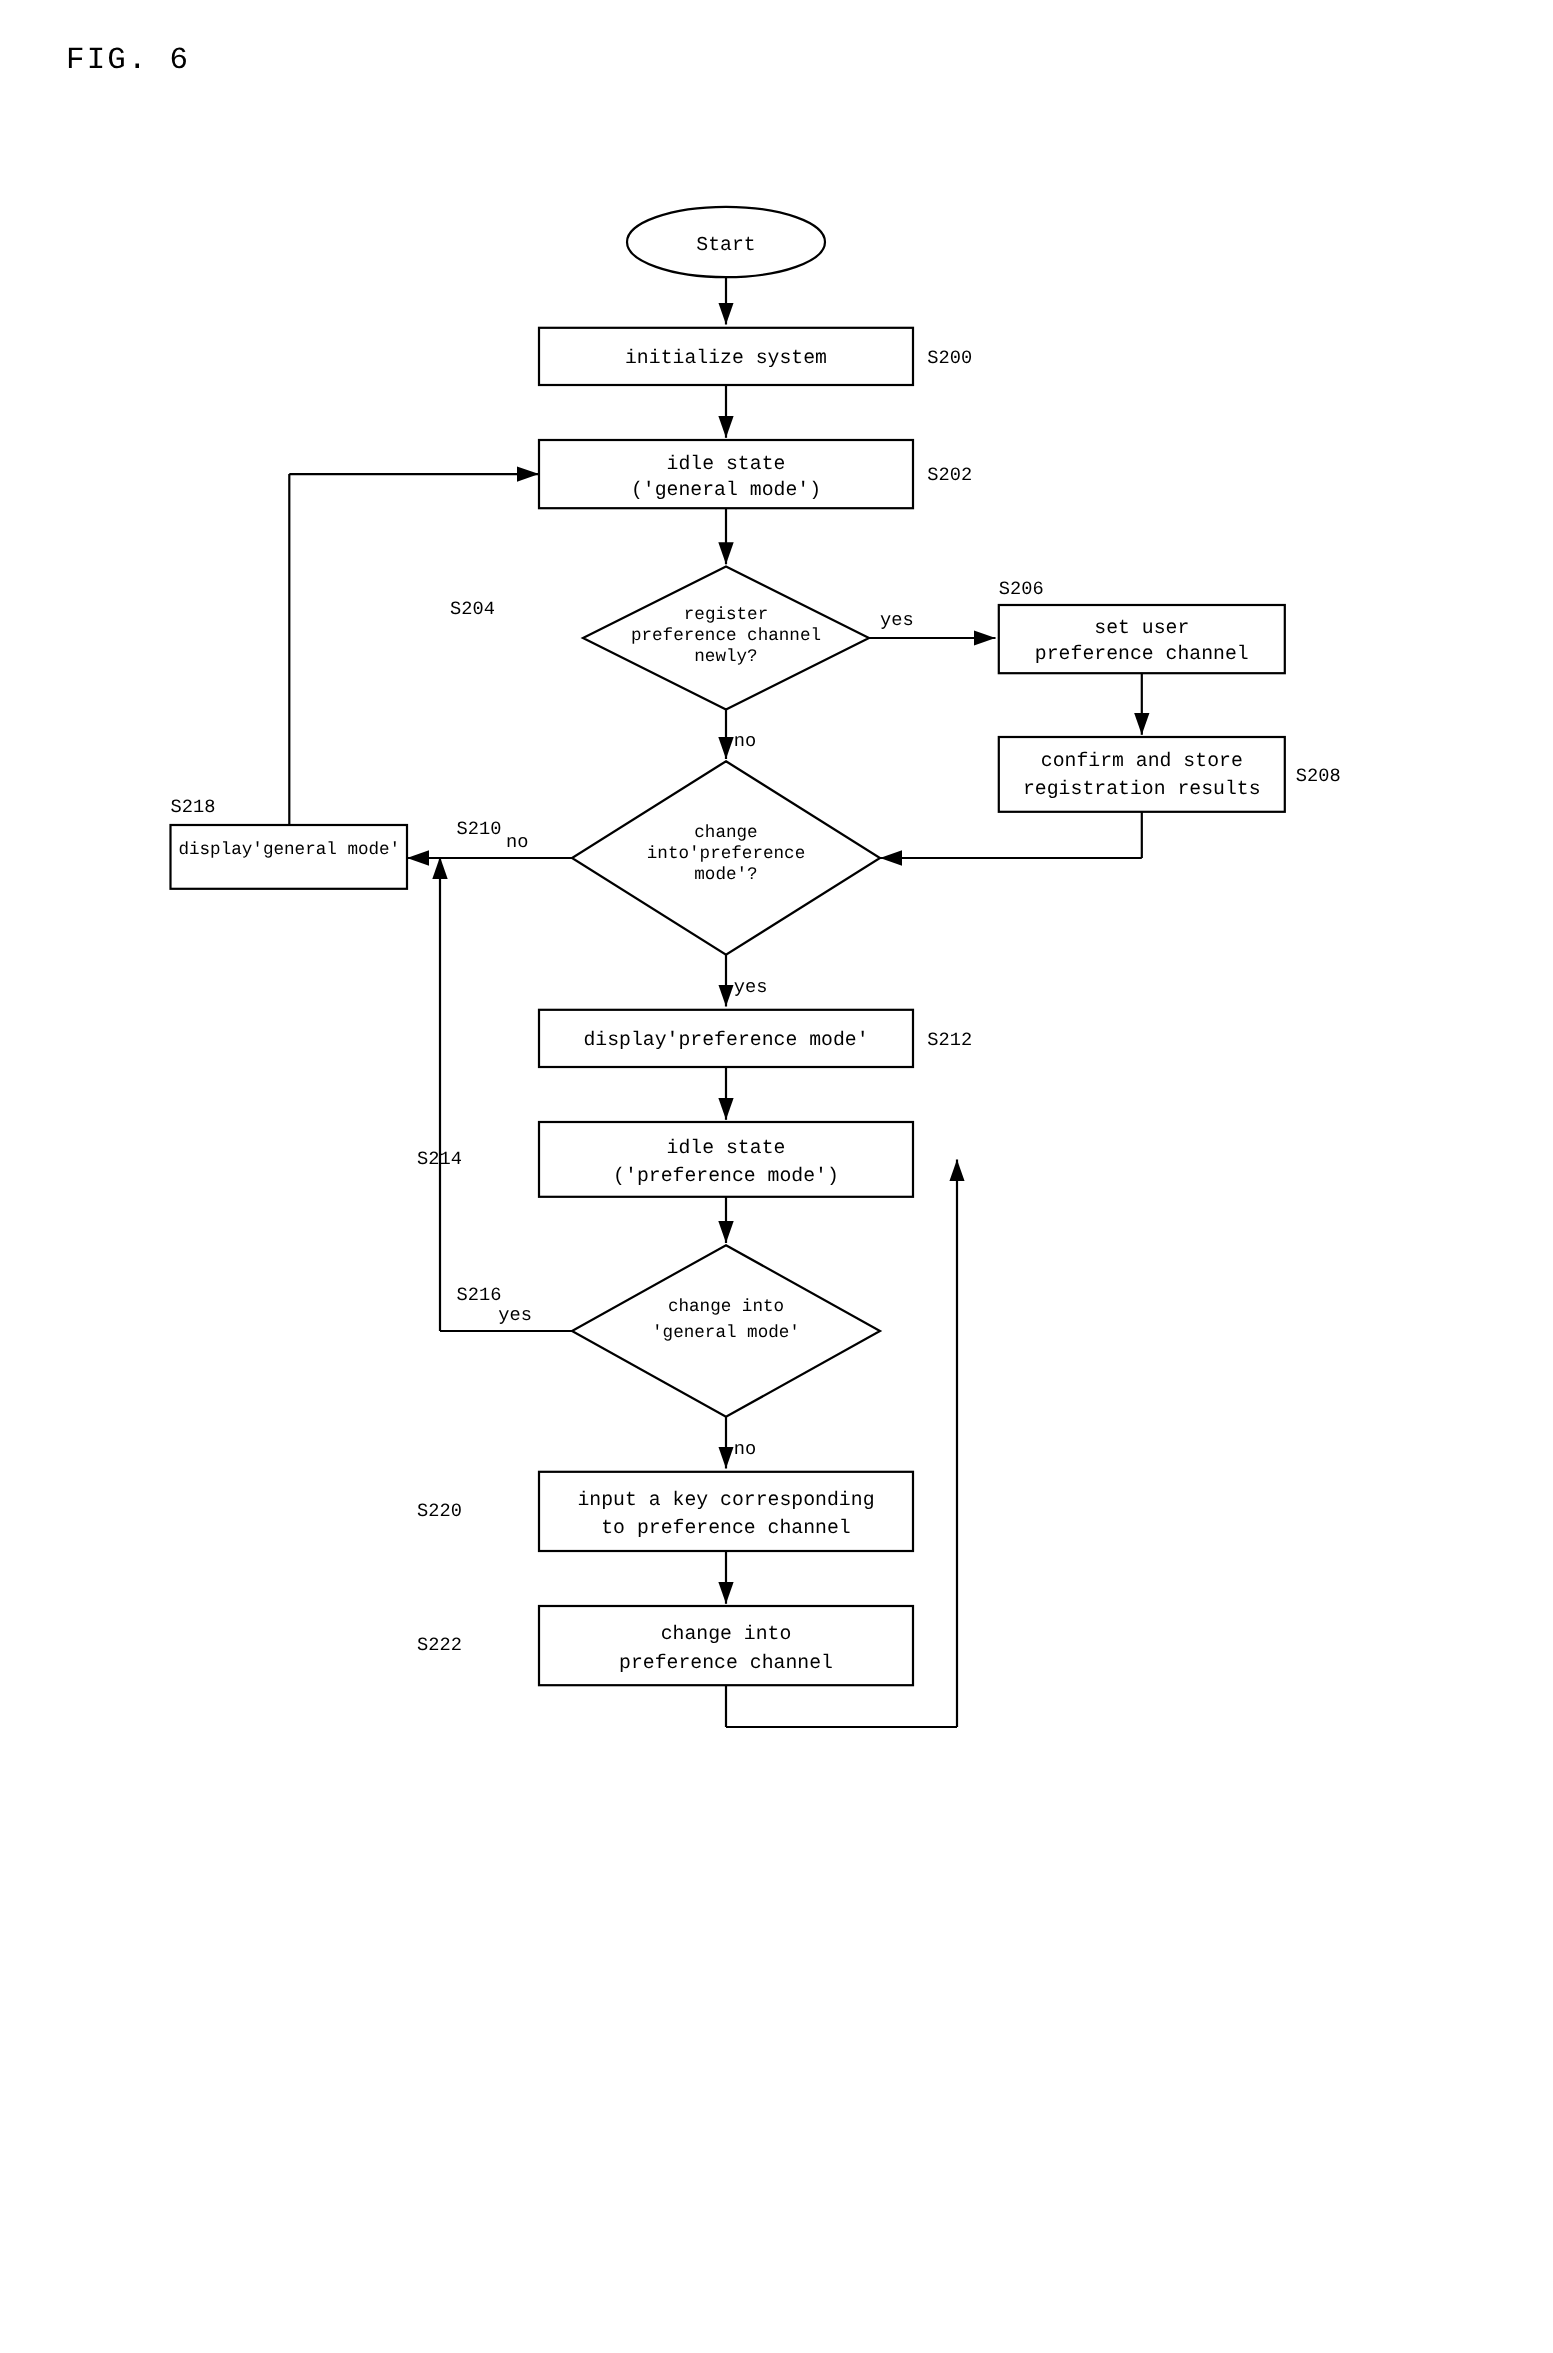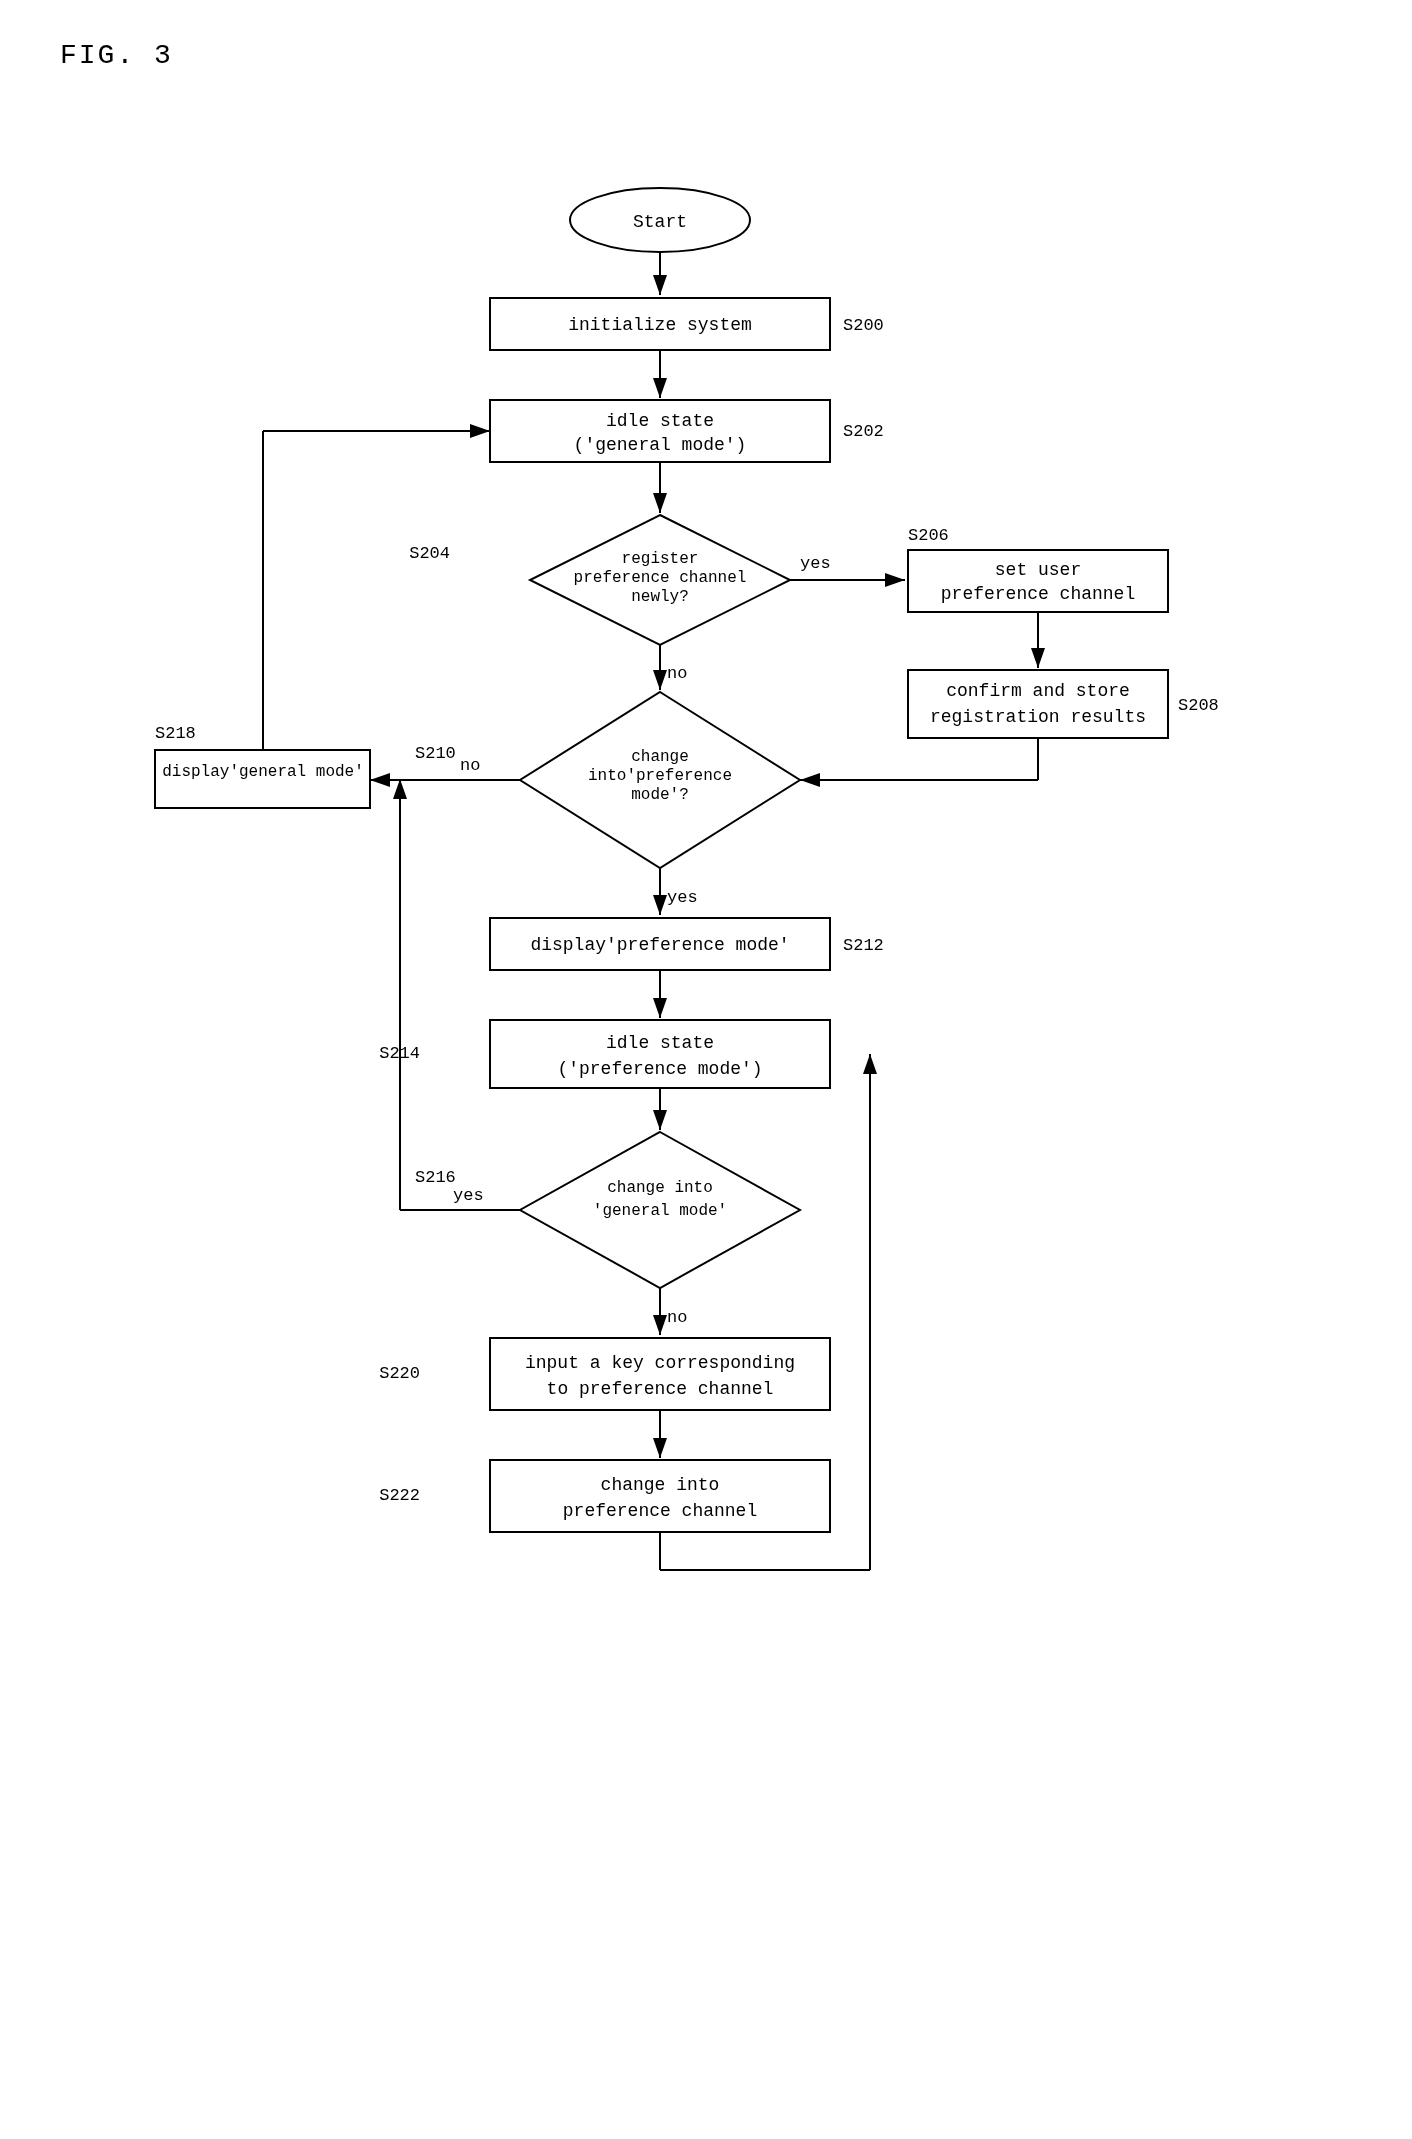--- a/index.html
+++ b/index.html
@@ -41,21 +41,21 @@
     }
     .label-text {
       font-family: 'Courier New', Courier, monospace;
       font-size: 17px;
       fill: #000;
     }
   </style>
 </head>
 <body>
 
-<div class="page-title">FIG. 3</div>
+<div class="page-title">FIG. 6</div>
 
 <div class="diagram-container">
 <svg viewBox="0 0 1412 2020" xmlns="http://www.w3.org/2000/svg">
 
   <defs>
     <marker id="arrowhead" markerWidth="10" markerHeight="7" refX="10" refY="3.5" orient="auto">
       <polygon points="0 0, 10 3.5, 0 7" fill="#000"></polygon>
     </marker>
   </defs>
 

